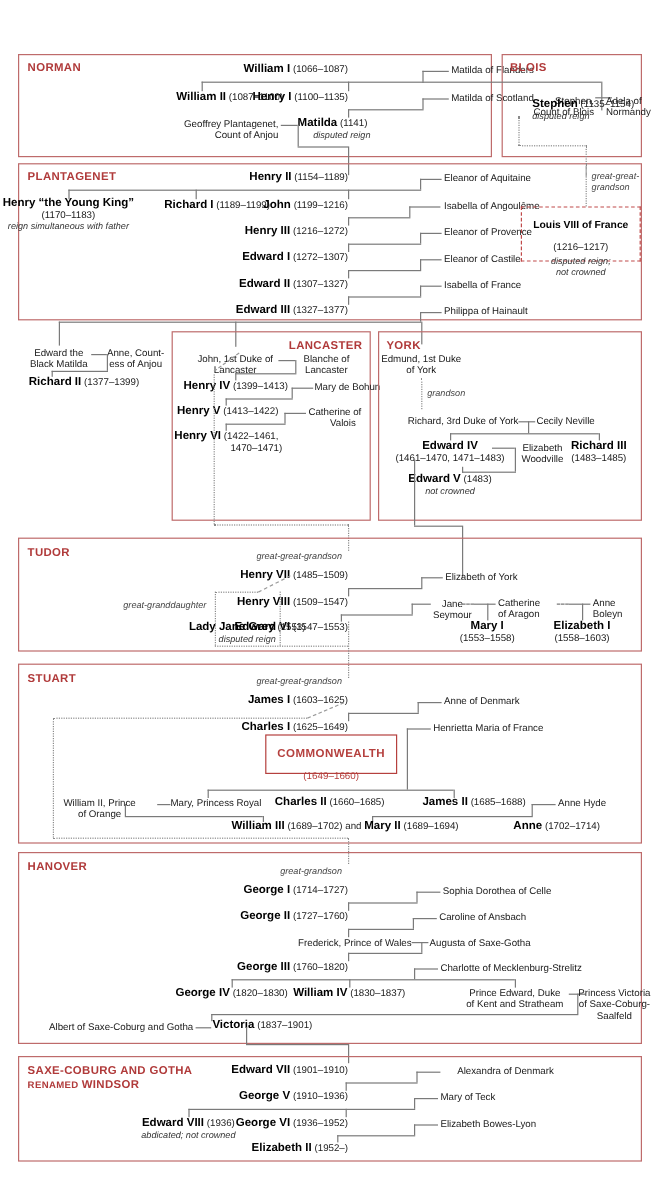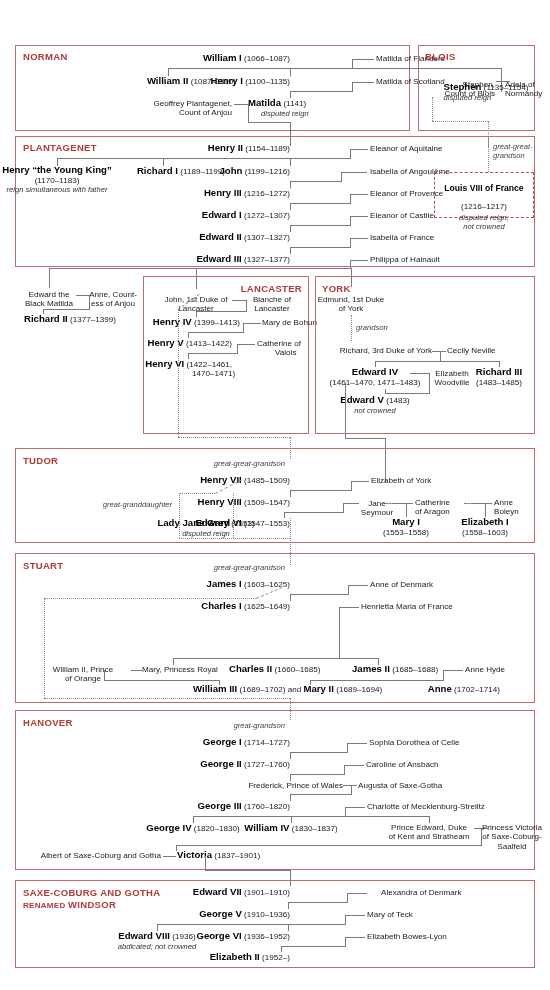--- a/index.html
+++ b/index.html
@@ -513,20 +513,24 @@
   <div class="ln lnv" style="left:290px; top:594px; height:7px;"></div>
 
   <div class="person rt" style="left:290px; top:601px;">
     <span class="nm">Charles I</span>
     <span class="dt">(1625–1649)</span>
   </div>
   <div class="ln lnh" style="left:339px; top:607px; width:20px;"></div>
   <div class="consort" style="left:361px; top:602px;">Henrietta Maria of France</div>
   <div class="ln lnv" style="left:339px; top:607px; height:51px;"></div>
 
+  <div id="commonwealth-box" style="left:221px; top:612px; width:110px; height:33px;">
+    <span class="cw-name">COMMONWEALTH</span><br>
+    <span class="cw-dates">(1649–1660)</span>
+  </div>
 
   <div class="ln lnh" style="left:173px; top:658px; width:205px;"></div>
   <div class="ln lnv" style="left:173px; top:658px; height:7px;"></div>
   <div class="ln lnv" style="left:378px; top:658px; height:7px;"></div>
 
   <div class="consort ctr" style="left:83px; top:665px;">
     <span>William II, Prince</span><br>
     <span>of Orange</span>
   </div>
   <div class="ln lnh" style="left:131px; top:670px; width:11px;"></div>

